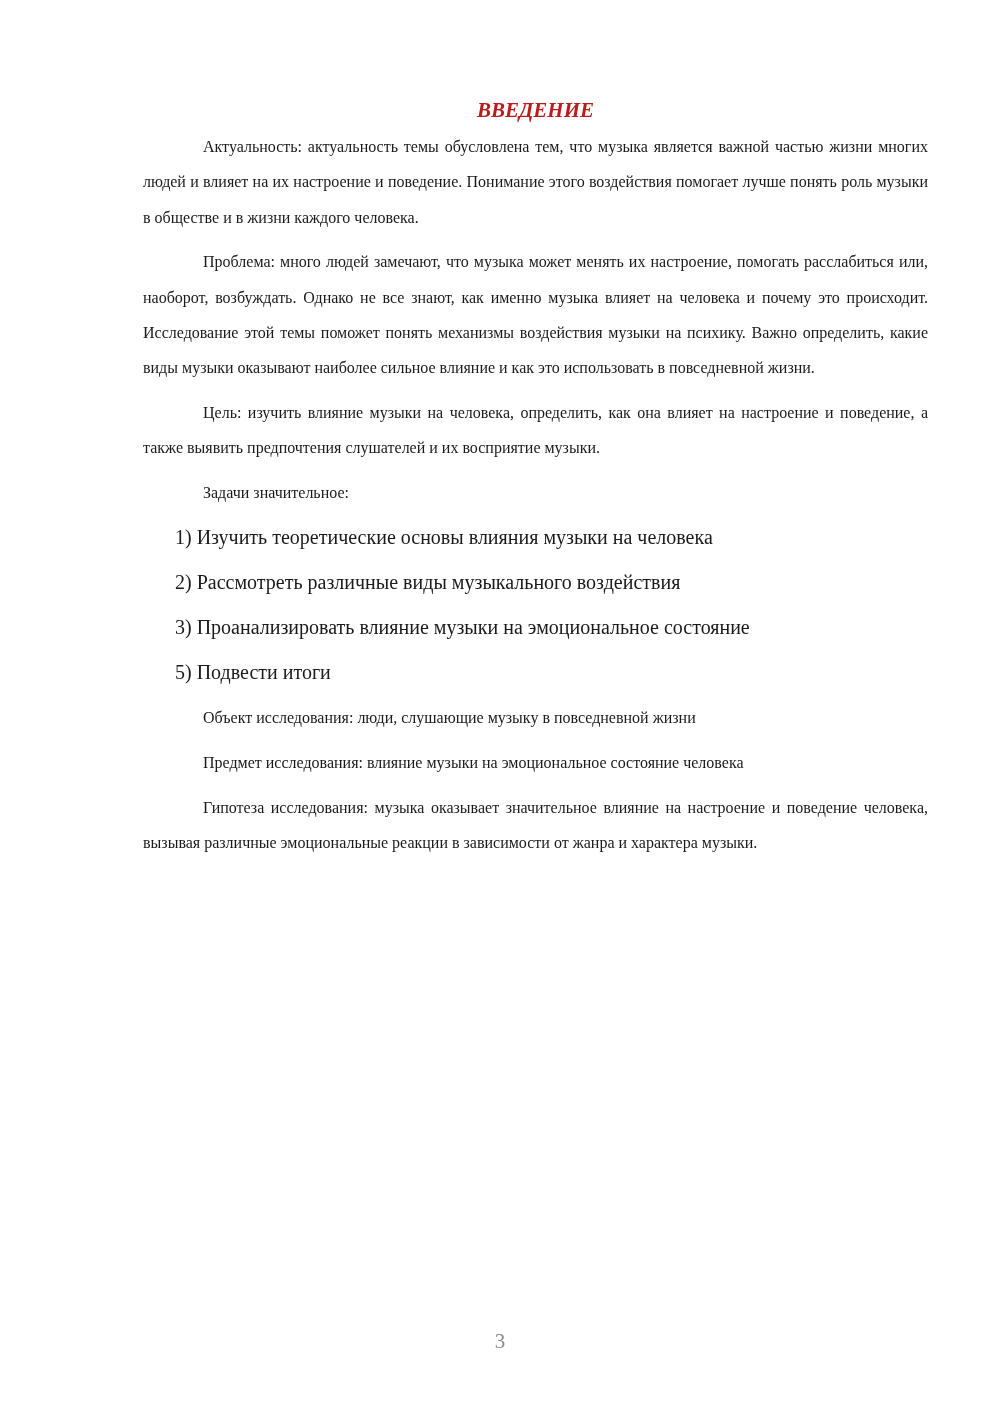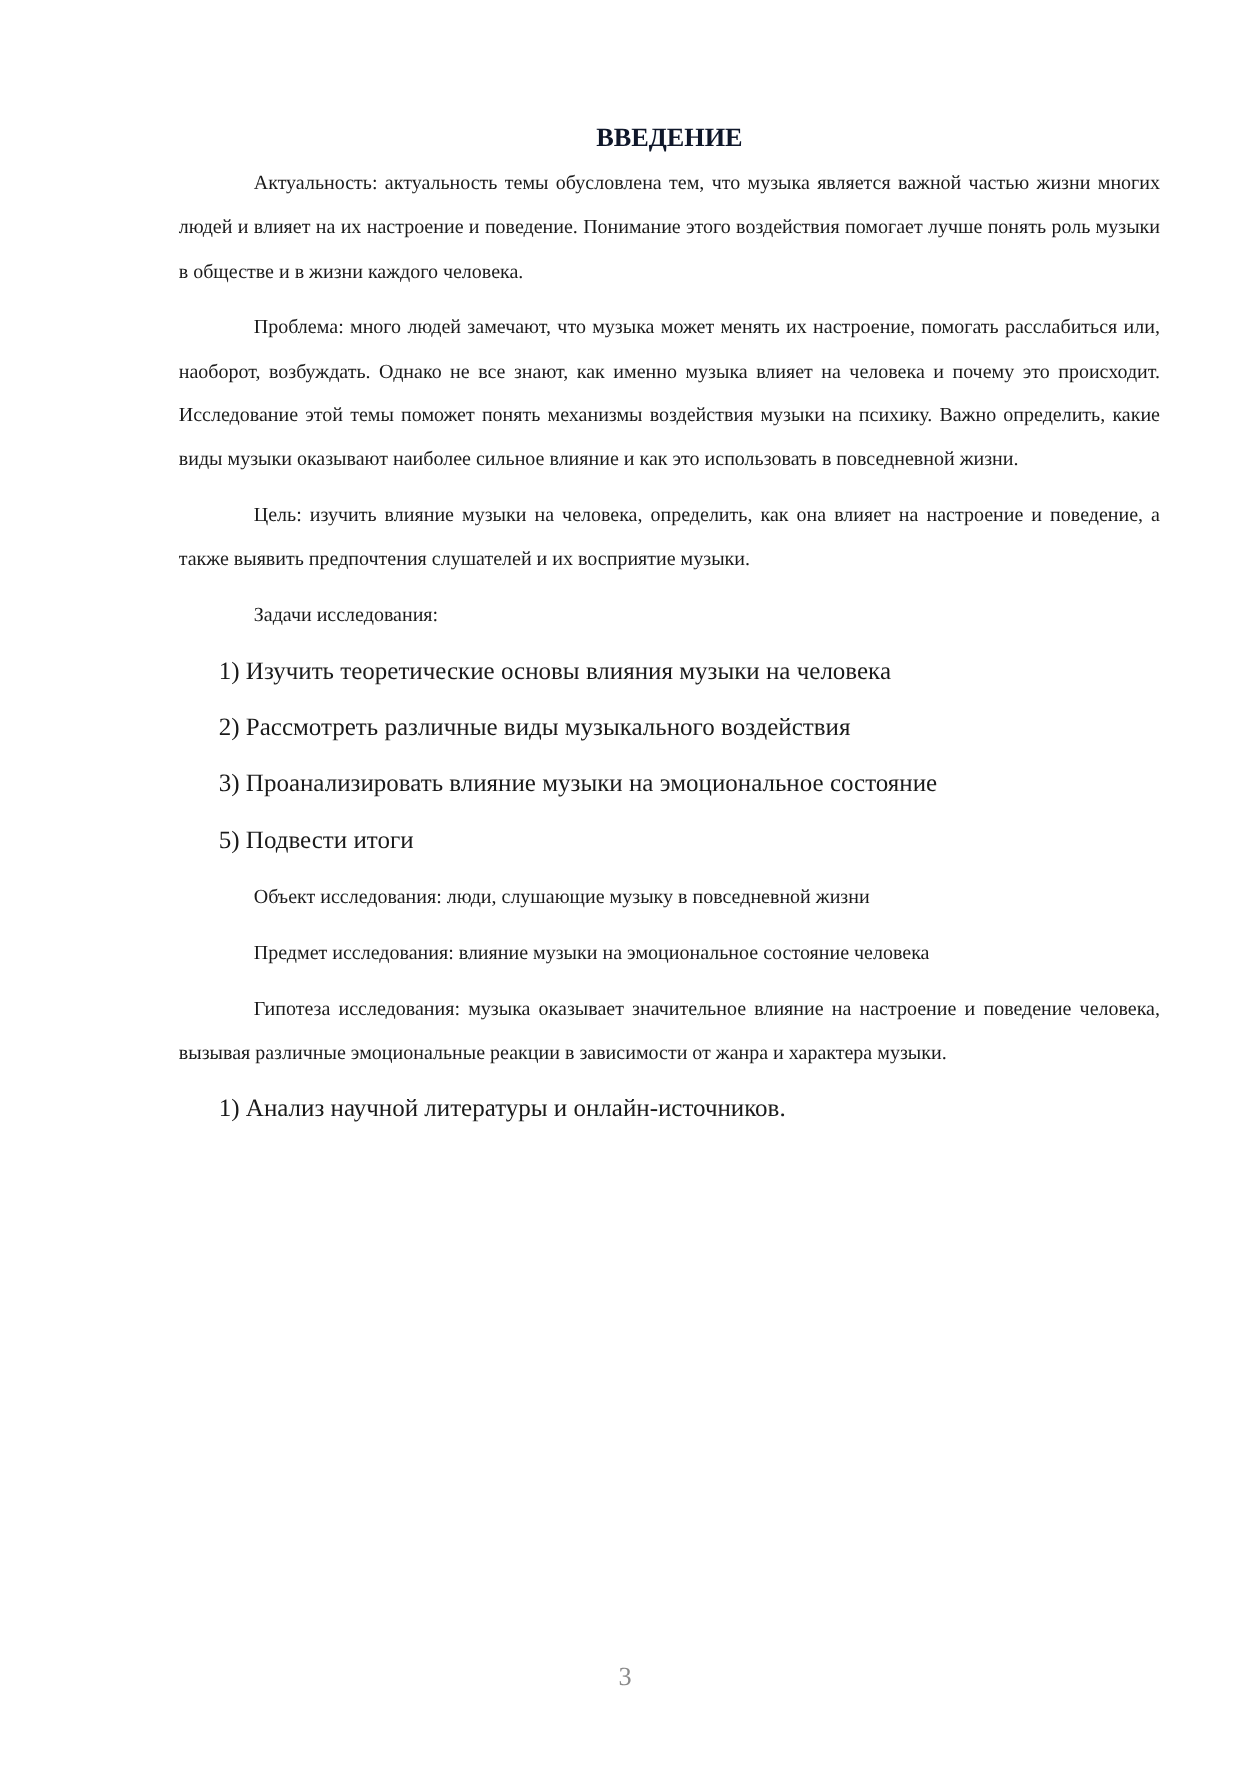--- a/index.html
+++ b/index.html
@@ -20,21 +20,22 @@
       left: 143px;
       top: 95px;
       width: 785px;
     }
     .title {
       text-align: center;
       font-weight: bold;
       font-size: 21px;
       line-height: 30px;
       margin: 0 0 4px 0;
-      color: #0f172a;
+      color: #b91c1c;
+      font-style: italic;
     }
     .para {
       font-size: 16px;
       line-height: 35.3px;
       text-align: justify;
       text-indent: 60px;
       margin: 0 0 9.5px 0;
     }
     .list-item {
       font-size: 20px;
@@ -60,34 +61,31 @@
 
 <div class="page">
   <h1 class="title">ВВЕДЕНИЕ</h1>
 
   <p class="para">Актуальность: актуальность темы обусловлена тем, что музыка является важной частью жизни многих людей и влияет на их настроение и поведение. Понимание этого воздействия помогает лучше понять роль музыки в обществе и в жизни каждого человека.</p>
 
   <p class="para">Проблема: много людей замечают, что музыка может менять их настроение, помогать расслабиться или, наоборот, возбуждать. Однако не все знают, как именно музыка влияет на человека и почему это происходит. Исследование этой темы поможет понять механизмы воздействия музыки на психику. Важно определить, какие виды музыки оказывают наиболее сильное влияние и как это использовать в повседневной жизни.</p>
 
   <p class="para">Цель: изучить влияние музыки на человека, определить, как она влияет на настроение и поведение, а также выявить предпочтения слушателей и их восприятие музыки.</p>
 
-  <p class="para">Задачи исследования:</p>
+  <p class="para">Задачи значительное:</p>
 
   <div>
     <div class="list-item">1) Изучить теоретические основы влияния музыки на человека</div>
     <div class="list-item">2) Рассмотреть различные виды музыкального воздействия</div>
     <div class="list-item">3) Проанализировать влияние музыки на эмоциональное состояние</div>
     <div class="list-item">5) Подвести итоги</div>
   </div>
 
   <p class="para">Объект исследования: люди, слушающие музыку в повседневной жизни</p>
 
   <p class="para">Предмет исследования: влияние музыки на эмоциональное состояние человека</p>
 
   <p class="para">Гипотеза исследования: музыка оказывает значительное влияние на настроение и поведение человека, вызывая различные эмоциональные реакции в зависимости от жанра и характера музыки.</p>
 
 
-  <div>
-    <div class="list-item">1) Анализ научной литературы и онлайн-источников.</div>
-  </div>
 </div>
 
 <div class="page-number">3</div>
 
 </body></html>

